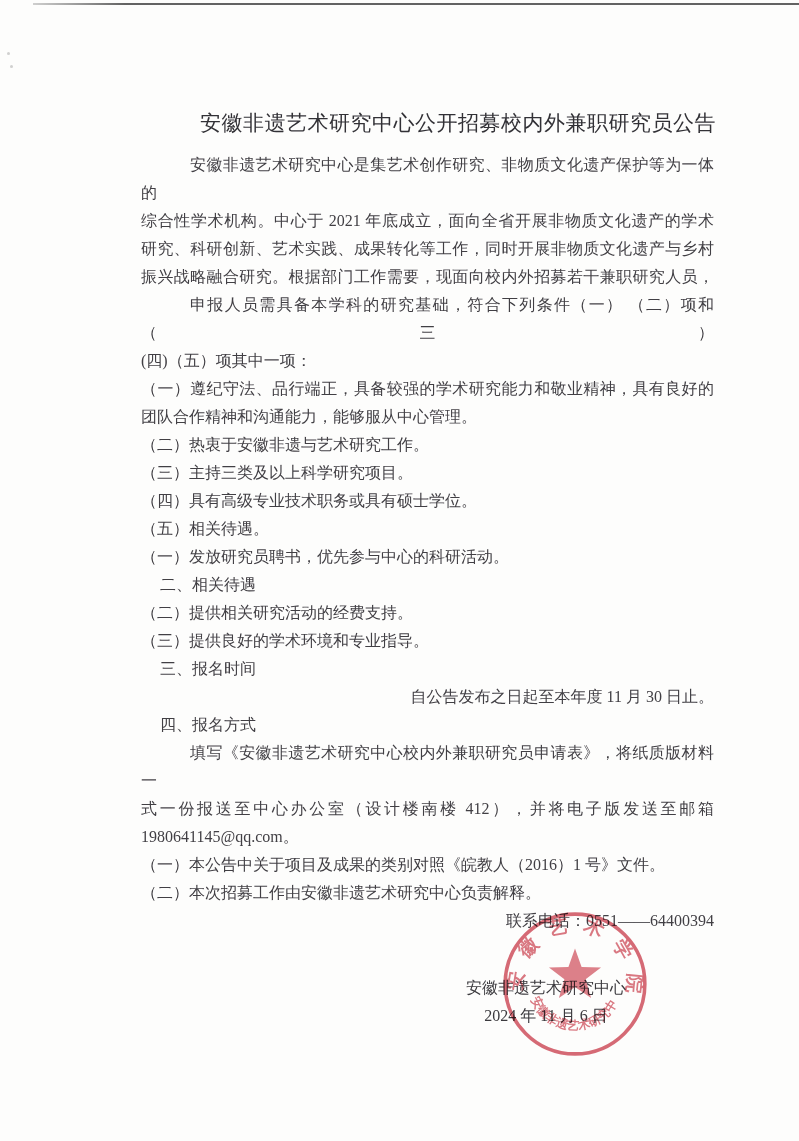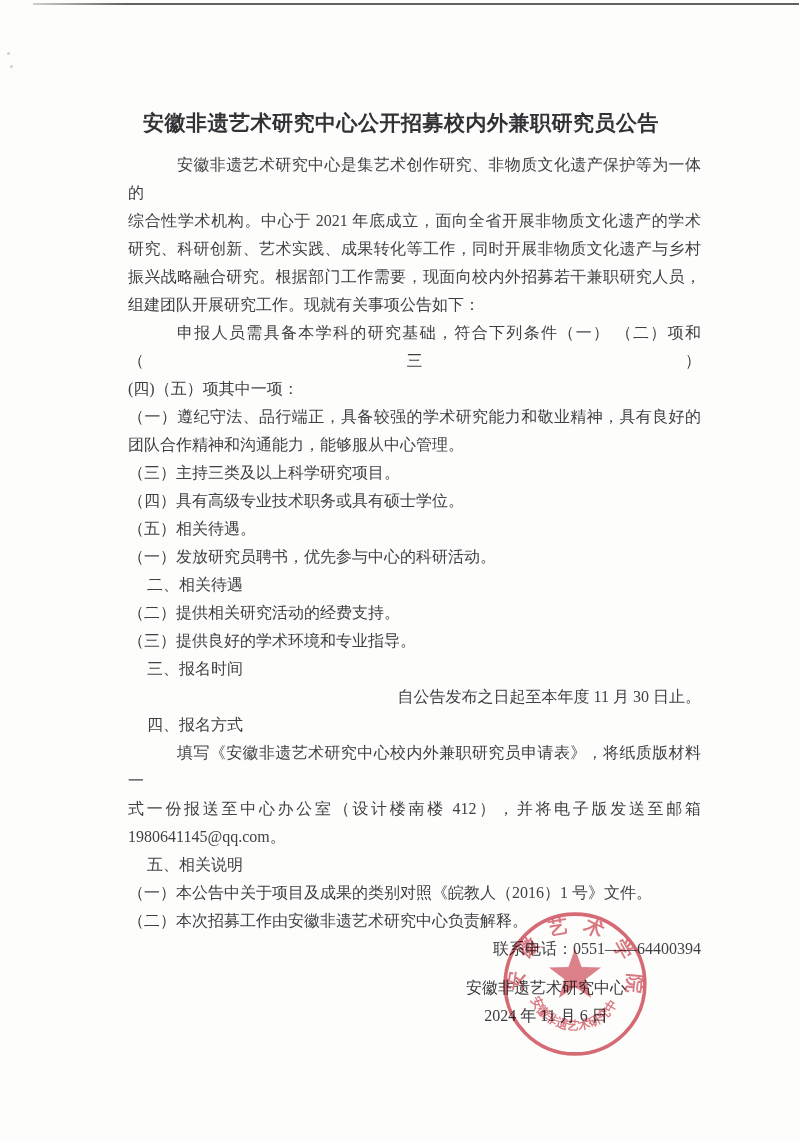--- a/index.html
+++ b/index.html
@@ -14,27 +14,27 @@
   }
   .scan-line{
     position:absolute;top:3px;left:33px;right:0;height:2px;
     background:linear-gradient(to right, rgba(70,70,70,.25), rgba(60,60,60,.8) 12%, rgba(60,60,60,.8));
   }
   .speck{position:absolute;width:3px;height:3px;border-radius:50%;background:#9a9a9a;opacity:.45;}
   .speck.s1{left:7px;top:52px;}
   .speck.s2{left:10px;top:65px;}
   .title{
     position:absolute;top:106px;left:143px;width:573px;margin:0;
-    text-align:left;
-    font-size:21px;font-weight:bold;color:#323136;
+    text-align:right;
+    font-size:21px;font-weight:normal;color:#323136;
     letter-spacing:.5px;
     line-height:34px;
   }
   .body-block{
-    position:absolute;top:151px;left:128px;width:573px;
+    position:absolute;top:151px;left:141px;width:573px;
     font-size:16px;line-height:28px;color:#413f44;
   }
   .line{min-height:28px;}
   .line.indent{text-indent:49px;text-align:right;}
   .line.header{text-indent:19px;}
   .line.fill{text-align:justify;text-align-last:justify;}
   .signature-block{
     position:absolute;top:974px;left:418px;width:256px;
     text-align:center;font-size:16px;line-height:28px;color:#3b3a3e;
   }
@@ -53,39 +53,38 @@
   <div class="speck s1"></div>
   <div class="speck s2"></div>
 
   <h1 class="title">安徽非遗艺术研究中心公开招募校内外兼职研究员公告</h1>
 
   <div class="body-block" id="body-lines">
       <div class="line indent fill">安徽非遗艺术研究中心是集艺术创作研究、非物质文化遗产保护等为一体的</div>
       <div class="line fill">综合性学术机构。中心于 2021 年底成立，面向全省开展非物质文化遗产的学术</div>
       <div class="line fill">研究、科研创新、艺术实践、成果转化等工作，同时开展非物质文化遗产与乡村</div>
       <div class="line fill">振兴战略融合研究。根据部门工作需要，现面向校内外招募若干兼职研究人员，</div>
-      <div class="line">组建团队开展研究工作。现就有关事项公告如下：</div>
       <div class="line indent fill">申报人员需具备本学科的研究基础，符合下列条件（一） （二）项和（三）</div>
       <div class="line">(四)（五）项其中一项：</div>
       <div class="line fill">（一）遵纪守法、品行端正，具备较强的学术研究能力和敬业精神，具有良好的</div>
       <div class="line">团队合作精神和沟通能力，能够服从中心管理。</div>
+      <div class="line">（二）热衷于安徽非遗与艺术研究工作。</div>
       <div class="line">（三）主持三类及以上科学研究项目。</div>
       <div class="line">（四）具有高级专业技术职务或具有硕士学位。</div>
       <div class="line">（五）相关待遇。</div>
       <div class="line">（一）发放研究员聘书，优先参与中心的科研活动。</div>
       <div class="line header">二、相关待遇</div>
       <div class="line">（二）提供相关研究活动的经费支持。</div>
       <div class="line">（三）提供良好的学术环境和专业指导。</div>
       <div class="line header">三、报名时间</div>
       <div class="line indent">自公告发布之日起至本年度 11 月 30 日止。</div>
       <div class="line header">四、报名方式</div>
       <div class="line indent fill">填写《安徽非遗艺术研究中心校内外兼职研究员申请表》，将纸质版材料一</div>
       <div class="line fill">式一份报送至中心办公室（设计楼南楼 412），并将电子版发送至邮箱</div>
       <div class="line">1980641145@qq.com。</div>
-      <div class="line header">五、相关说明</div>
       <div class="line">（一）本公告中关于项目及成果的类别对照《皖教人（2016）1 号》文件。</div>
       <div class="line">（二）本次招募工作由安徽非遗艺术研究中心负责解释。</div>
       <div class="line indent">联系电话：0551——64400394</div>
     </div>
 
   <div class="signature-block">
     <div>安徽非遗艺术研究中心</div>
     <div>2024 年 11 月 6 日</div>
   </div>
 

